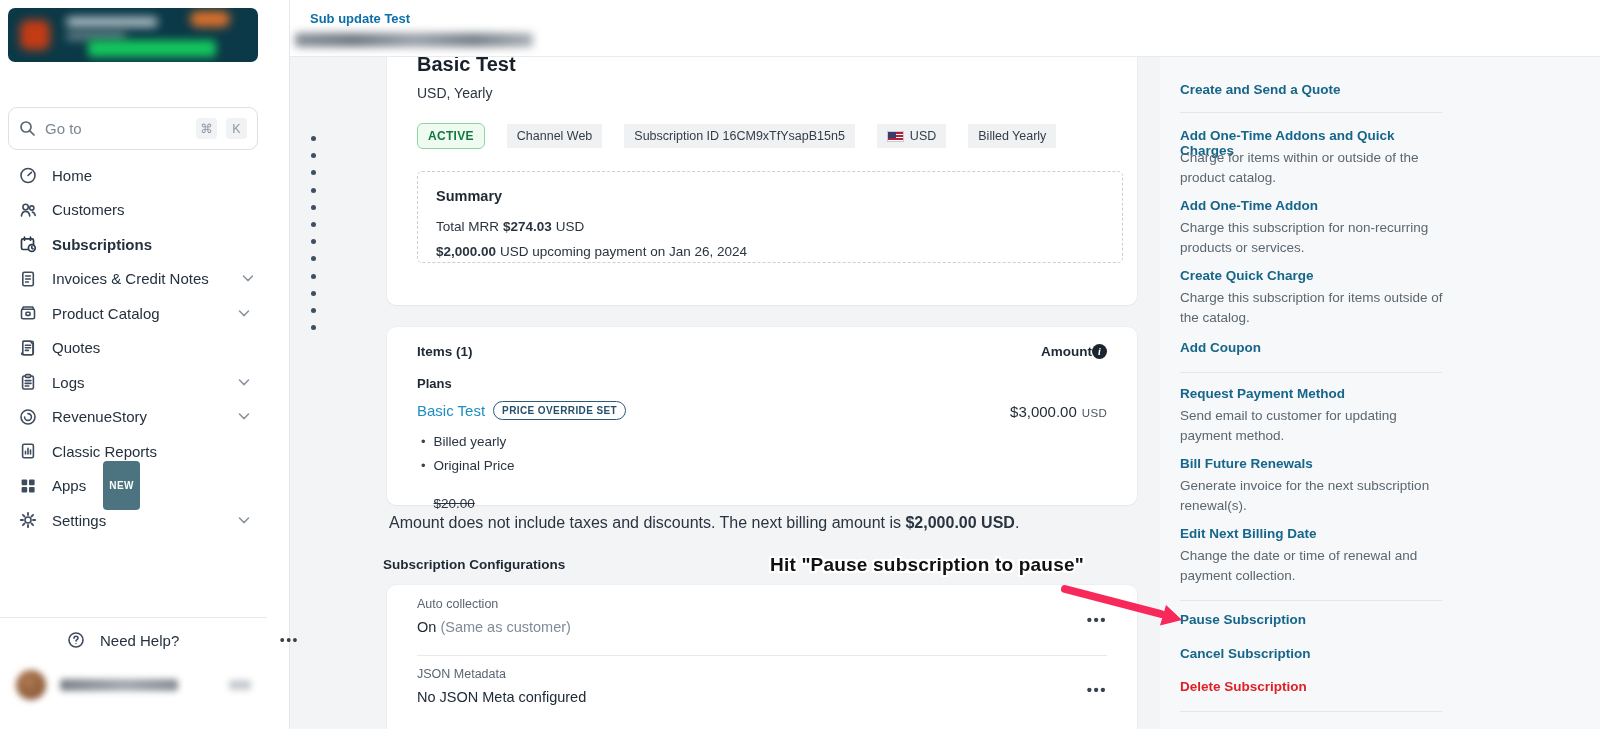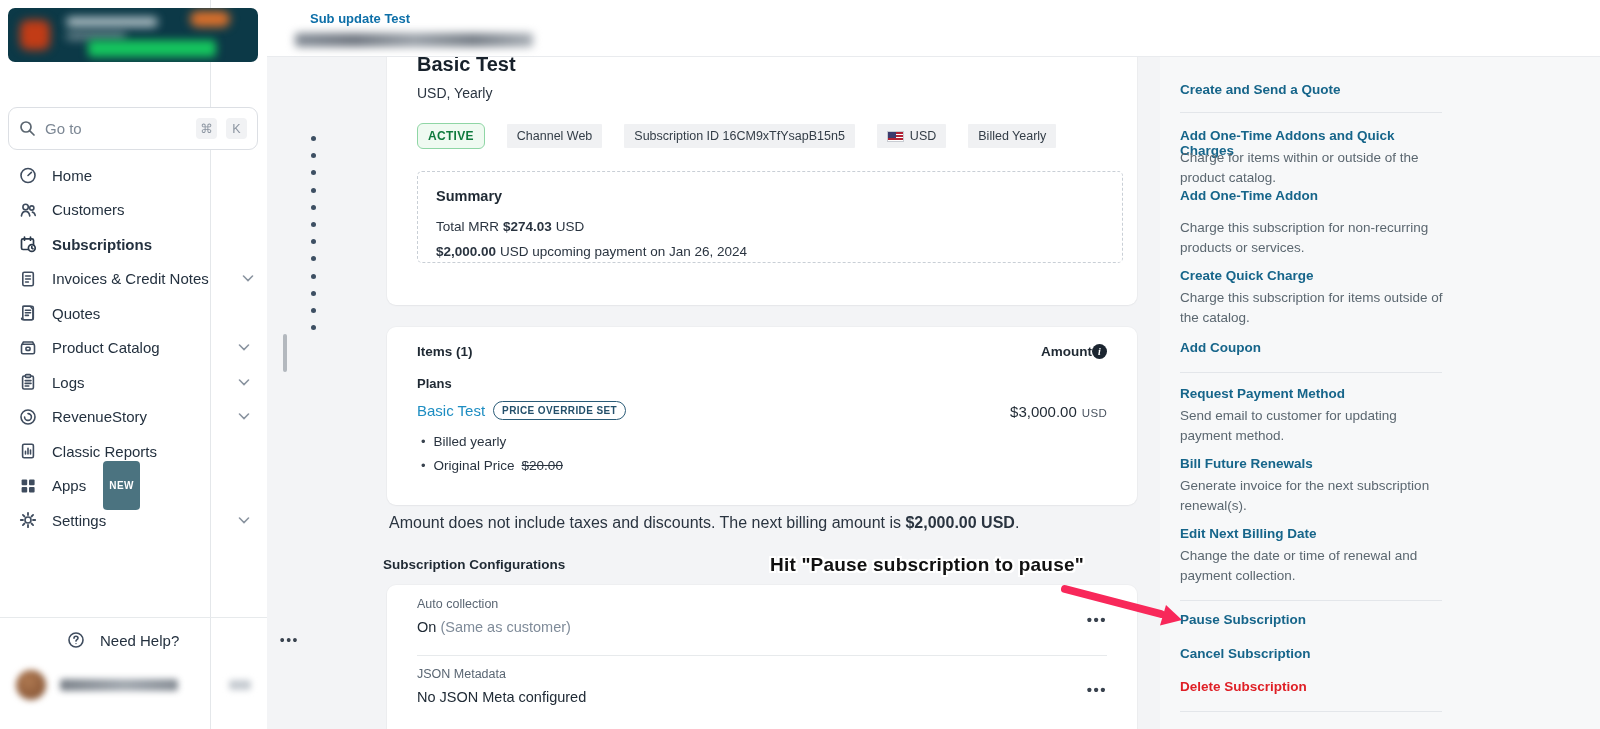--- a/index.html
+++ b/index.html
@@ -14,21 +14,21 @@
     --muted-text:#5b6770;
     --new-badge-bg:#4b7380;
     --org-card-bg:#0c3947;
     --divider:#e3e6ea;
   }
   *{margin:0;padding:0;box-sizing:border-box;}
   html,body{width:1600px;height:729px;overflow:hidden;background:#fff;
     font-family:"Liberation Sans",sans-serif;color:#1f2933;}
 
   
-  .sidebar{position:absolute;left:0;top:0;width:211px;height:729px;background:#fff;
+  .sidebar{position:absolute;left:0;top:0;width:290px;height:729px;background:#fff;
     border-right:1px solid #e4e7ea;z-index:30;}
   .org-card{position:absolute;left:8px;top:8px;width:250px;height:54px;border-radius:7px;
     background:var(--org-card-bg);overflow:hidden;cursor:pointer;}
   .org-card .blob{position:absolute;filter:blur(5px);border-radius:6px;}
   .blob.logo{left:12px;top:12px;width:30px;height:30px;background:#c23c16;border-radius:8px;}
   .blob.l1{left:58px;top:9px;width:92px;height:10px;background:#cfd9dd;opacity:.85;}
   .blob.l2{left:58px;top:24px;width:60px;height:8px;background:#a9b8bd;opacity:.6;}
   .blob.tag{left:182px;top:3px;width:40px;height:16px;background:#d96f2b;border-radius:8px;}
   .blob.btn{left:80px;top:32px;width:128px;height:17px;background:#15c55e;border-radius:4px;filter:blur(4px);}
 
@@ -203,37 +203,37 @@
           <path d="M6.6 6h4.8M6.6 9h4.8M6.6 12h2.8"></path>
       </svg>
       <span class="lbl">Invoices &amp; Credit Notes</span>
       <span class="spacer"></span>
       <svg class="chev" width="11" height="7" viewBox="0 0 11 7" fill="none" stroke="#8a94a0" stroke-width="1.6" stroke-linecap="round">
           <path d="M1 1l4.5 4.5L10 1"></path>
         </svg>
     </div>
     <div class="nav-item">
       <svg width="18" height="18" viewBox="0 0 18 18" fill="none" stroke="#3f4c5e" stroke-width="1.6" stroke-linecap="round">
-        <path d="M4 2.3h7.2l2.8 2.9v9.1a1.4 1.4 0 0 1-1.4 1.4H4a1.4 1.4 0 0 1-1.4-1.4? " fill="none"></path>
-        <rect x="3.8" y="2.3" width="10.5" height="13.5" rx="1.5"></rect>
-          <path d="M6.4 6.2h5.2M6.4 8.8h5.2M6.4 11.4h3"></path>
-      </svg>
-      <span class="lbl">Quotes</span>
-    </div>
-    <div class="nav-item">
-      <svg width="18" height="18" viewBox="0 0 18 18" fill="none" stroke="#3f4c5e" stroke-width="1.6" stroke-linecap="round">
         <rect x="2.5" y="5.2" width="13" height="9.6" rx="1.5"></rect>
           <path d="M3.2 5.2l1.2-2.2h9.2l1.2 2.2"></path>
         <rect x="7" y="8.2" width="4" height="3.2" rx=".8"></rect>
       </svg>
       <span class="lbl">Product Catalog</span>
       <span class="spacer"></span>
       <svg class="chev" width="11" height="7" viewBox="0 0 11 7" fill="none" stroke="#8a94a0" stroke-width="1.6" stroke-linecap="round">
           <path d="M1 1l4.5 4.5L10 1"></path>
         </svg>
+    </div>
+    <div class="nav-item">
+      <svg width="18" height="18" viewBox="0 0 18 18" fill="none" stroke="#3f4c5e" stroke-width="1.6" stroke-linecap="round">
+        <path d="M4 2.3h7.2l2.8 2.9v9.1a1.4 1.4 0 0 1-1.4 1.4H4a1.4 1.4 0 0 1-1.4-1.4? " fill="none"></path>
+        <rect x="3.8" y="2.3" width="10.5" height="13.5" rx="1.5"></rect>
+          <path d="M6.4 6.2h5.2M6.4 8.8h5.2M6.4 11.4h3"></path>
+      </svg>
+      <span class="lbl">Quotes</span>
     </div>
     <div class="nav-item">
       <svg width="18" height="18" viewBox="0 0 18 18" fill="none" stroke="#3f4c5e" stroke-width="1.6" stroke-linecap="round">
         <rect x="3.6" y="3" width="10.8" height="13" rx="1.5"></rect>
           <rect x="6.4" y="1.6" width="5.2" height="2.8" rx="1" fill="#fff"></rect>
         <path d="M6.2 7.6h5.8M6.2 10.4h5.8M6.2 13h3.6"></path>
       </svg>
       <span class="lbl">Logs</span>
       <span class="spacer"></span>
       <svg class="chev" width="11" height="7" viewBox="0 0 11 7" fill="none" stroke="#8a94a0" stroke-width="1.6" stroke-linecap="round">
@@ -357,21 +357,21 @@
     </div>
     <div class="plan-amount">
       <span class="amt">$3,000.00</span>
       <span class="cur">USD</span>
     </div>
     <div class="bullets">
       <div class="b">
         <span>Billed yearly</span>
       </div>
       <div class="b">
-        <span style="display:inline-flex;gap:7px;">
+        <span style="display:inline-flex;gap:23px;flex-direction:column;">
           <span>Original Price</span>
           <span class="strike">$20.00</span>
         </span>
       </div>
     </div>
   </section>
 
   <div class="note">
     <span>Amount does not include taxes and discounts. The next billing amount is </span><b>$2,000.00 USD</b><span>.</span>
   </div>
@@ -396,21 +396,21 @@
       <span class="cfg-dots">•••</span>
     </div>
   </section>
 
   <a class="panel-link" style="top:82px">Create and Send a Quote</a>
   <div class="panel-divider" style="top:112px"></div>
 
   <a class="panel-link" style="top:128px">Add One-Time Addons and Quick Charges</a>
   <div class="panel-desc" style="top:148px">Charge for items within or outside of the product catalog.</div>
 
-  <a class="panel-link" style="top:188px">Add One-Time Addon</a>
+  <a class="panel-link" style="top:198px">Add One-Time Addon</a>
   <div class="panel-desc" style="top:218px">Charge this subscription for non-recurring products or services.</div>
 
   <a class="panel-link" style="top:268px">Create Quick Charge</a>
   <div class="panel-desc" style="top:288px">Charge this subscription for items outside of the catalog.</div>
 
   <a class="panel-link" style="top:340px">Add Coupon</a>
   <div class="panel-divider" style="top:372px"></div>
 
   <a class="panel-link" style="top:386px">Request Payment Method</a>
   <div class="panel-desc" style="top:406px">Send email to customer for updating payment method.</div>

